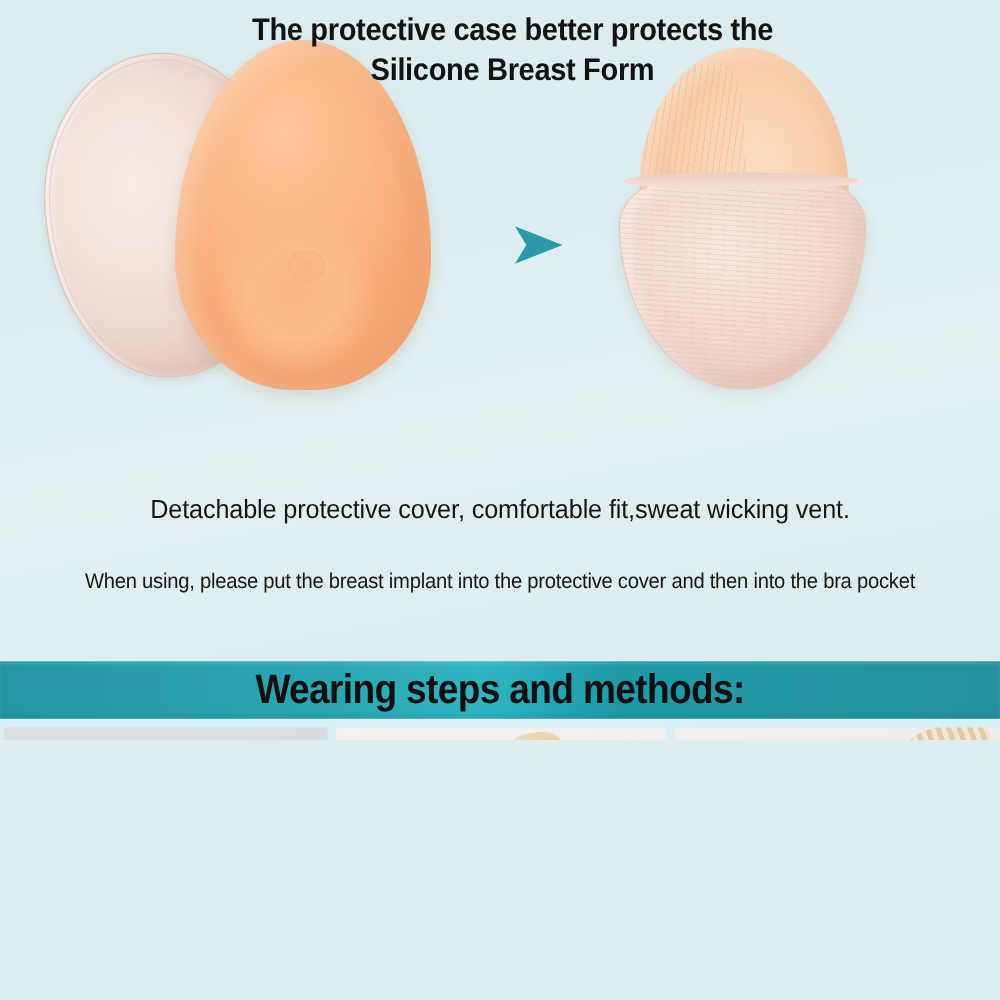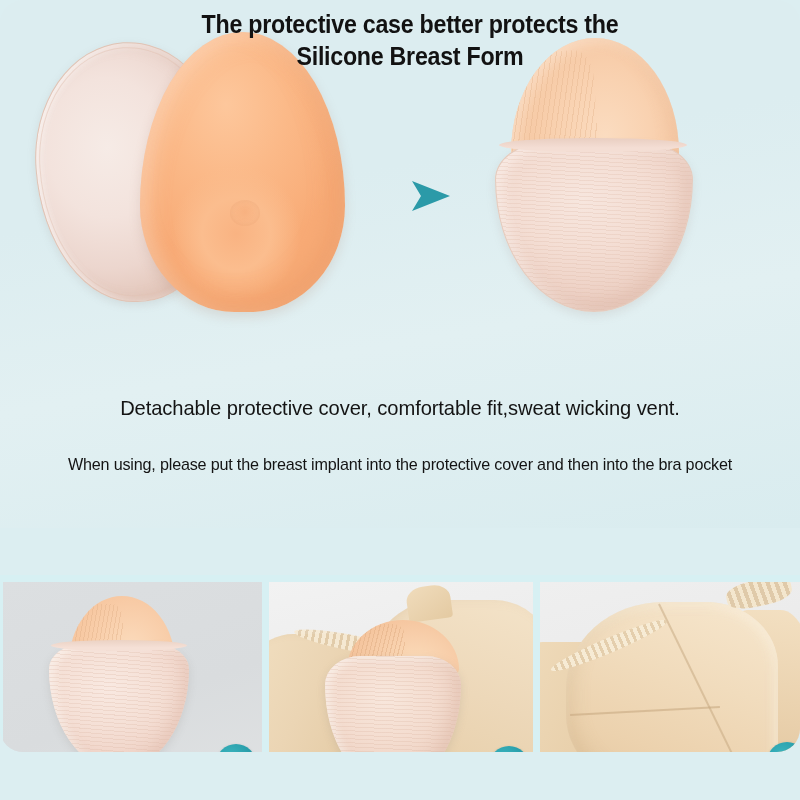--- a/index.html
+++ b/index.html
@@ -1,21 +1,21 @@
 <!DOCTYPE html>
 <html><head>
 <meta charset="utf-8">
 <style>
   html,body{margin:0;padding:0;}
   body{
     width:800px;height:800px;overflow:hidden;
     font-family:"Liberation Sans",sans-serif;
     background:#dceef1;
   }
-  #page{position:relative;width:800px;height:752px;overflow:hidden;border-radius:23px;}
+  #page{position:relative;width:800px;height:592px;overflow:hidden;}
 
   
   .top-section{
     position:absolute;left:0;top:0;width:800px;height:528px;
     background:linear-gradient(170deg,#dcedf0 0%,#dcedf0 35%,#e2f0f2 62%,#d9ecef 100%);
     overflow:hidden;
   }
 
   .headline{
     position:absolute;left:130px;top:8px;width:560px;
@@ -344,20 +344,23 @@
       <div class="cover-front">
         <div class="weave"></div>
       </div>
       <div class="cover-lip"></div>
     </div>
 
     <div class="caption1">Detachable protective cover, comfortable fit,sweat wicking vent.</div>
     <div class="caption2">When using, please put the breast implant into the protective cover and then into the bra pocket</div>
   </div>
 
+  <div class="banner">
+    <div class="btxt">Wearing steps and methods:</div>
+  </div>
 
   <div class="panels">
 
     <div class="panel p1">
       <div class="bg"></div>
       <div class="tip">
         <div class="ribs"></div>
       </div>
       <div class="body">
         <div class="weave"></div>

